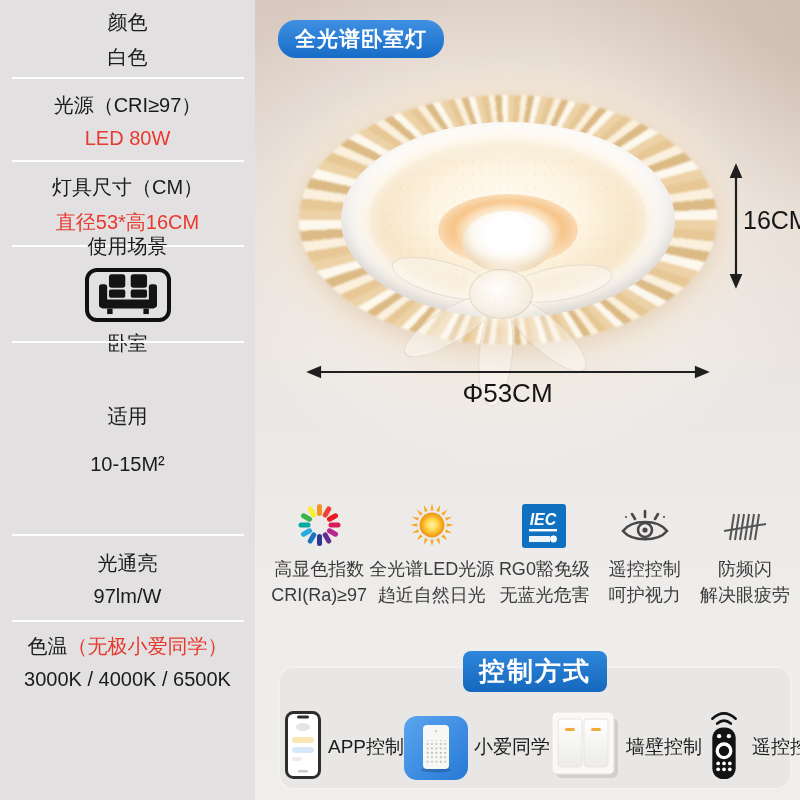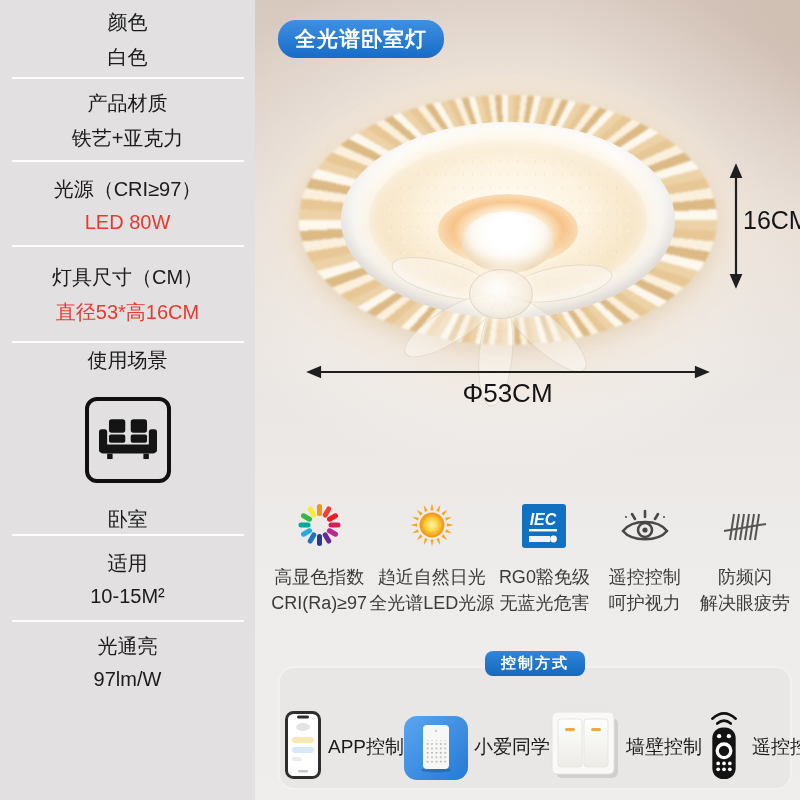--- a/index.html
+++ b/index.html
@@ -62,50 +62,46 @@
     border:1px solid rgba(198,183,163,.38);}
 
   
   .dims{position:absolute;left:0;top:0;z-index:4;}
   .dim-h{position:absolute;left:488px;top:206px;font-size:25px;color:#151515;z-index:4;}
   .dim-d{position:absolute;left:0;top:378px;width:505px;text-align:center;font-size:26px;color:#151515;z-index:4;}
 
   
   .features{position:absolute;left:14px;top:496px;width:526px;display:flex;z-index:4;}
   .feature{flex:1;display:flex;flex-direction:column;align-items:center;}
-  .f-icon{height:52px;display:flex;align-items:flex-end;justify-content:center;margin-bottom:16px;}
+  .f-icon{height:52px;display:flex;align-items:flex-end;justify-content:center;margin-bottom:8px;}
   .f-line{font-size:18px;color:#3b3b3b;line-height:26px;white-space:nowrap;}
   .cri{position:relative;width:46px;height:46px;display:inline-block;}
   .cri i{position:absolute;left:50%;top:50%;width:5px;height:12px;margin:-6px 0 0 -2.5px;border-radius:3px;}
 
   
   .ctrl-panel{position:absolute;left:23px;top:666px;width:514px;height:124px;z-index:4;
     background:#e8e7e5;border:2px solid #f2f1ef;border-radius:16px;box-sizing:border-box;}
   .ctrl-badge{position:absolute;top:-17px;left:50%;transform:translateX(-50%);
-    background:linear-gradient(180deg,#2f86da,#1568bd);color:#fff;font-size:15px;font-weight:bold;
+    background:linear-gradient(180deg,#2f86da,#1568bd);color:#fff;font-size:26px;font-weight:bold;
     letter-spacing:2px;padding:3px 16px;border-radius:8px;white-space:nowrap;}
   .ctrl-items{display:flex;justify-content:space-around;align-items:flex-end;height:100%;
     padding:20px 4px 8px;box-sizing:border-box;}
   .ctrl-item{display:flex;flex-direction:row;align-items:center;gap:6px;}
   .c-icon{height:66px;display:flex;align-items:flex-end;justify-content:center;}
   .c-label{font-size:19px;color:#1c1c1c;white-space:nowrap;}
 </style>
 </head>
 <body>
 
 <div class="page">
 
   <aside class="sidebar" id="sidebar">
       <div class="sb-sec">
         <div class="sb-title">颜色</div>
         <div class="sb-value">白色</div>
-      </div>
-      <div class="sb-sec">
-        <div class="sb-title">产品材质</div>
-        <div class="sb-value">铁艺+亚克力</div>
       </div>
       <div class="sb-sec">
         <div class="sb-title">光源（CRI≥97）</div>
         <div class="sb-value red">LED 80W</div>
       </div>
       <div class="sb-sec">
         <div class="sb-title">灯具尺寸（CM）</div>
         <div class="sb-value red">直径53*高16CM</div>
       </div>
       <div class="sb-sec has-icon">
@@ -127,20 +123,24 @@
         </span>
         <div class="sb-value">卧室</div>
       </div>
       <div class="sb-sec">
         <div class="sb-title">适用</div>
         <div class="sb-value">10-15M²</div>
       </div>
       <div class="sb-sec">
         <div class="sb-title">光通亮</div>
         <div class="sb-value">97lm/W</div>
+      </div>
+      <div class="sb-sec">
+        <div class="sb-title">色温<span class="red">（无极小爱同学）</span></div>
+        <div class="sb-value">3000K / 4000K / 6500K</div>
       </div>
     </aside>
 
   <div class="photo">
     <div class="top-badge">全光谱卧室灯</div>
 
     <div class="ell halo"></div>
     <div class="ell ornate"></div>
     <div class="ell white-ring"></div>
     <div class="ell inner-glow"></div>
@@ -210,22 +210,22 @@
               <polygon points="24,1.5 22.3,8.5 25.7,8.5" fill="#f5a623" transform="rotate(202.5 24 24)"></polygon>
               <polygon points="24,1.5 22.3,8.5 25.7,8.5" fill="#f5a623" transform="rotate(225 24 24)"></polygon>
               <polygon points="24,1.5 22.3,8.5 25.7,8.5" fill="#f5a623" transform="rotate(247.5 24 24)"></polygon>
               <polygon points="24,1.5 22.3,8.5 25.7,8.5" fill="#f5a623" transform="rotate(270 24 24)"></polygon>
               <polygon points="24,1.5 22.3,8.5 25.7,8.5" fill="#f5a623" transform="rotate(292.5 24 24)"></polygon>
               <polygon points="24,1.5 22.3,8.5 25.7,8.5" fill="#f5a623" transform="rotate(315 24 24)"></polygon>
               <polygon points="24,1.5 22.3,8.5 25.7,8.5" fill="#f5a623" transform="rotate(337.5 24 24)"></polygon>
               <circle cx="24" cy="24" r="13" fill="url(#sg1)"></circle>
             </svg>
           </div>
+    <div class="f-line">全光谱LED光源</div>
     <div class="f-line">趋近自然日光</div>
-    <div class="f-line">全光谱LED光源</div>
         </div>
         <div class="feature">
           <div class="f-icon">
             <svg width="44" height="44" viewBox="0 0 44 44">
       <rect width="44" height="44" rx="3" fill="#1171c1"></rect>
       <text x="21" y="21" text-anchor="middle" font-family="Liberation Sans, sans-serif" font-size="16" font-weight="bold" font-style="italic" fill="#fff">IEC</text>
       <rect x="7" y="25" width="28" height="2.4" fill="#fff"></rect>
       <rect x="7" y="32" width="21" height="6" fill="#fff" opacity=".92"></rect>
       <circle cx="31.5" cy="35" r="3.4" fill="#fff"></circle>
             </svg>

